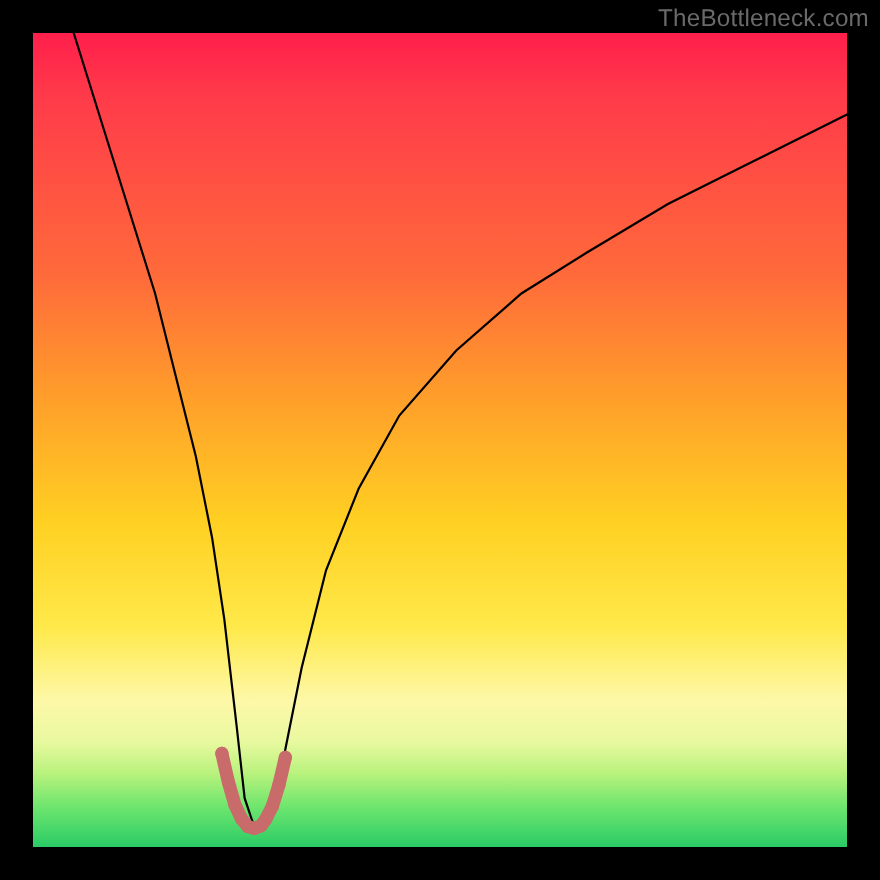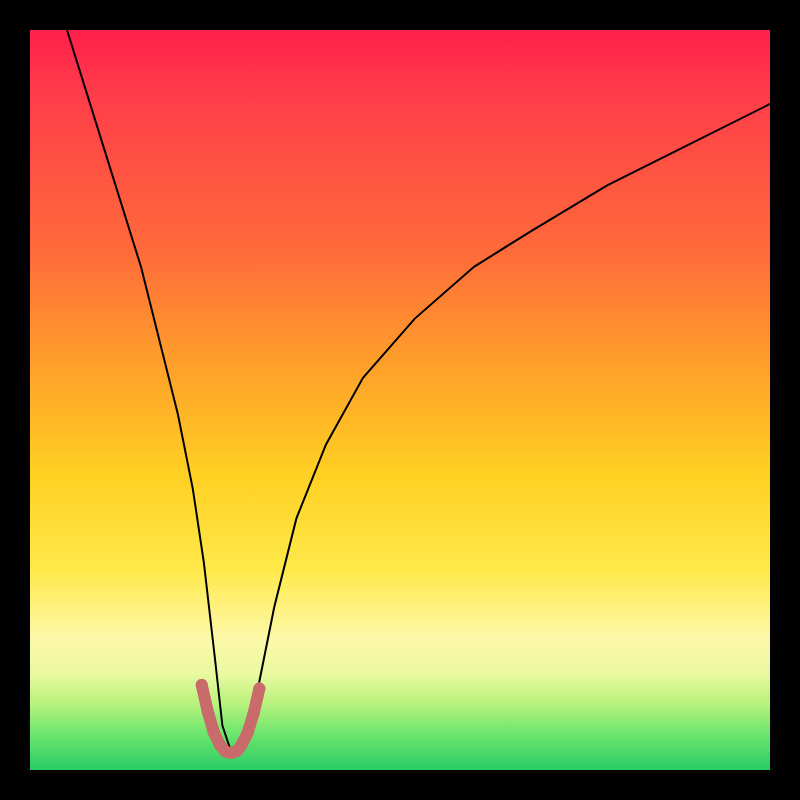--- a/index.html
+++ b/index.html
@@ -63,20 +63,21 @@
     top: 0;
     left: 0;
     width: 100%;
     height: 100%;
   }
 </style>
 </head>
 <body>
 
 <div class="outer">
+  <div class="watermark">TheBottleneck.com</div>
 
   <div class="plot">
     <div class="grad"></div>
     <svg class="curve" viewBox="0 0 740 740" preserveAspectRatio="none">
       <path id="main-curve" fill="none" stroke="#000" stroke-width="2" stroke-linecap="round" d="M37.0 0.0 L74.0 118.4 L111.0 236.8 L133.2 325.6 L148.0 384.8 L162.8 458.8 L173.9 532.8 L185.0 629.0 L192.4 695.6 L199.8 717.8 L207.2 721.5 L214.6 717.8 L222.0 695.6 L229.4 651.2 L244.2 577.2 L266.4 488.4 L296.0 414.4 L333.0 347.8 L384.8 288.6 L444.0 236.8 L503.2 199.8 L577.2 155.4 L651.2 118.4 L740.0 74.0"></path>
       <path id="trough-marker" fill="none" stroke-linecap="round" stroke-linejoin="round" d="M171.7 654.9 L177.6 680.8 L183.5 701.5 L189.4 714.1 L195.4 721.5 L201.3 723.0 L207.2 720.8 L211.6 714.8 L217.6 703.0 L223.5 683.8 L229.4 658.6" stroke="#c96b6b" stroke-width="12"></path>
       <g id="trough-dots">
           <circle cx="171.7" cy="654.9" r="6.0" fill="#c96b6b"></circle>
           <circle cx="177.6" cy="680.8" r="6.0" fill="#c96b6b"></circle>
           <circle cx="183.5" cy="701.5" r="6.0" fill="#c96b6b"></circle>

